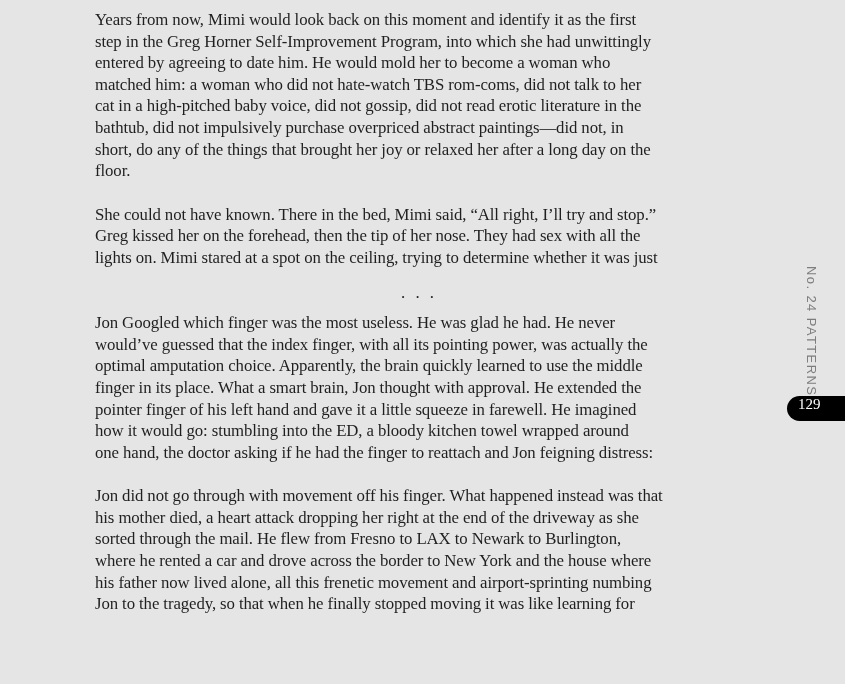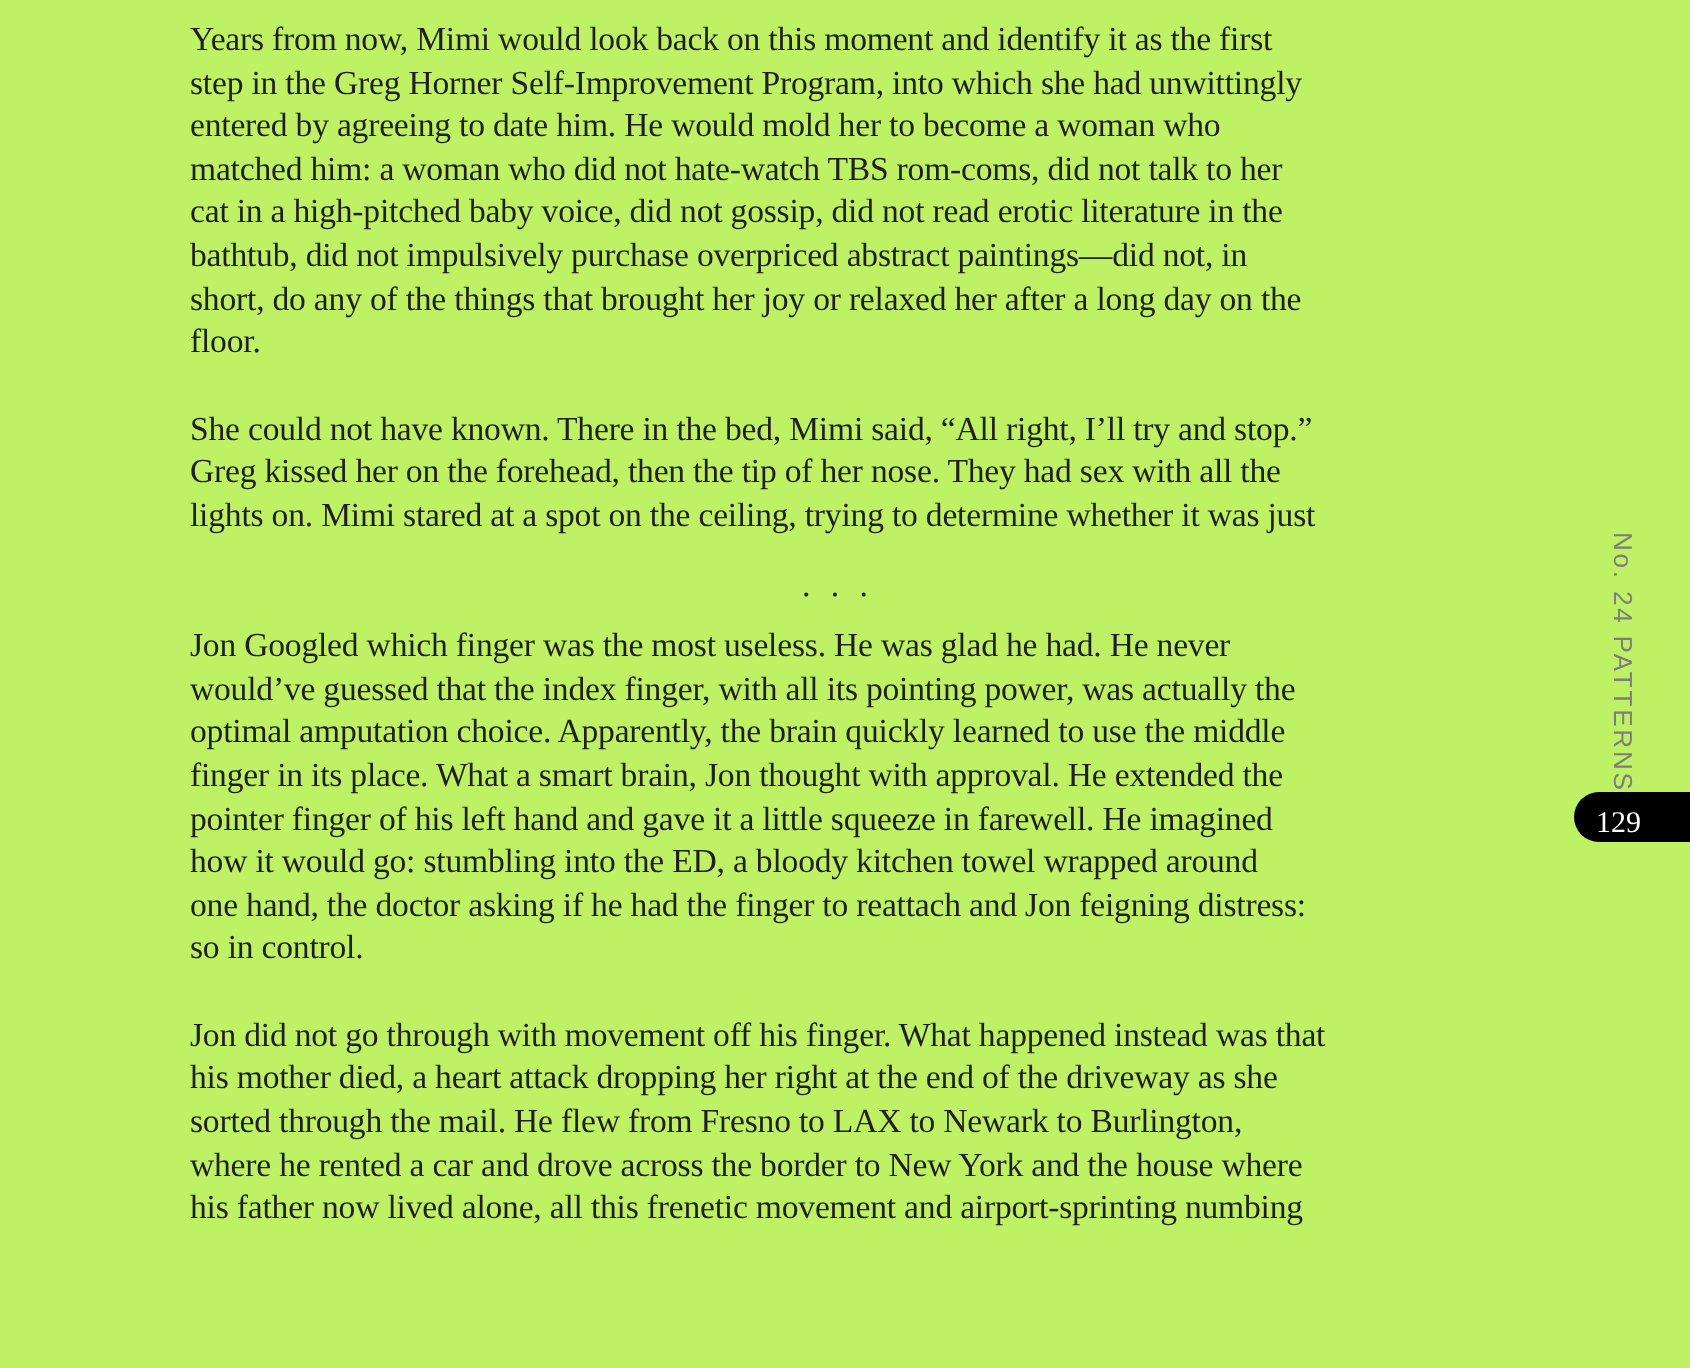--- a/index.html
+++ b/index.html
@@ -4,21 +4,21 @@
 <style>
   html, body {
     margin: 0;
     padding: 0;
     background: #ffffff;
   }
   .book-page {
     position: relative;
     width: 845px;
     height: 684px;
-    background: #bef264;
+    background: #e5e5e5;
     overflow: hidden;
     font-family: "Liberation Serif", serif;
   }
   .text-column {
     position: absolute;
     left: 95px;
     top: 9px;
     width: 648px;
     color: #1f1f1f;
     font-size: 16.8px;
@@ -51,21 +51,21 @@
   .page-badge {
     position: absolute;
     top: 396px;
     right: 0;
     width: 58px;
     height: 25px;
     background: #000000;
     border-radius: 13px 0 0 13px;
     color: #ffffff;
     display: flex;
-    align-items: flex-end;
+    align-items: flex-start;
     padding-left: 11px;
     box-sizing: border-box;
     font-family: "Liberation Serif", serif;
     font-size: 15px;
   }
 </style>
 </head>
 <body>
 
 <div class="book-page">
@@ -88,28 +88,28 @@
       </div>
       <div class="separator">. . .</div>
       <div class="para">
         <div class="line">Jon Googled which finger was the most useless. He was glad he had. He never</div>
         <div class="line">would’ve guessed that the index finger, with all its pointing power, was actually the</div>
         <div class="line">optimal amputation choice. Apparently, the brain quickly learned to use the middle</div>
         <div class="line">finger in its place. What a smart brain, Jon thought with approval. He extended the</div>
         <div class="line">pointer finger of his left hand and gave it a little squeeze in farewell. He imagined</div>
         <div class="line">how it would go: stumbling into the ED, a bloody kitchen towel wrapped around</div>
         <div class="line">one hand, the doctor asking if he had the finger to reattach and Jon feigning distress:</div>
-        <div class="line">so in control.</div>
       </div>
       <div class="para">
         <div class="line">Jon did not go through with movement off his finger. What happened instead was that</div>
         <div class="line">his mother died, a heart attack dropping her right at the end of the driveway as she</div>
         <div class="line">sorted through the mail. He flew from Fresno to LAX to Newark to Burlington,</div>
         <div class="line">where he rented a car and drove across the border to New York and the house where</div>
         <div class="line">his father now lived alone, all this frenetic movement and airport-sprinting numbing</div>
+        <div class="line">Jon to the tragedy, so that when he finally stopped moving it was like learning for</div>
       </div>
     </div>
 
   <div class="section-label">No. 24 PATTERNS</div>
 
   <div class="page-badge">
     <span>129</span>
   </div>
 
 </div>

